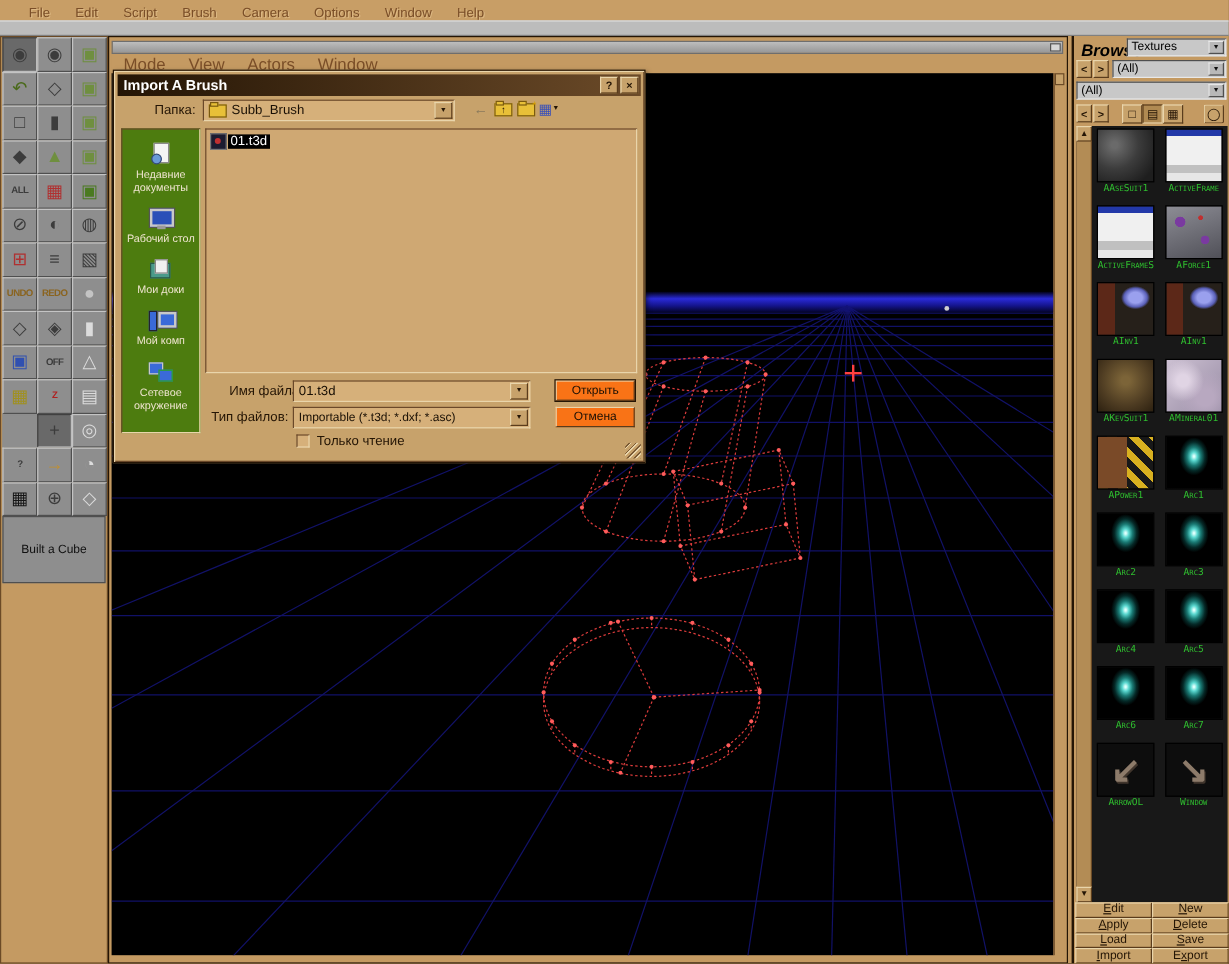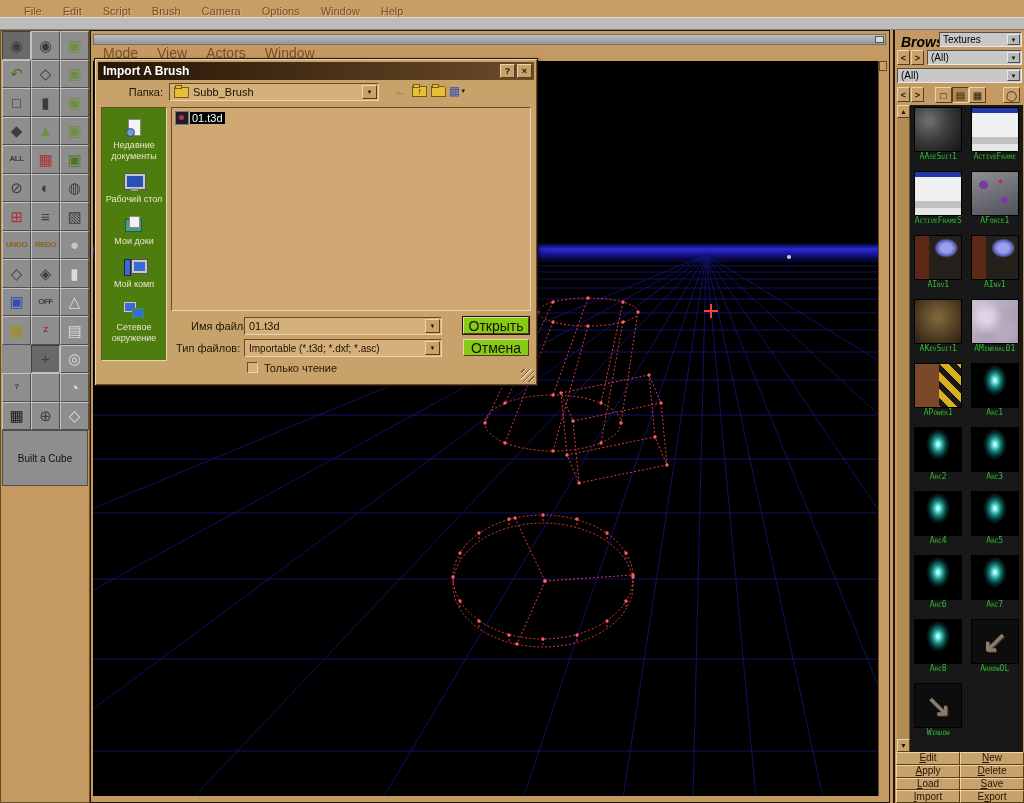--- a/index.html
+++ b/index.html
@@ -73,22 +73,22 @@
   .pic-comp::before{content:"";position:absolute;left:1px;top:1px;width:5px;height:15px;background:#3a6ad8;border:1px solid #223}
   .pic-comp::after{content:"";position:absolute;left:9px;top:2px;width:11px;height:9px;background:#3a6ad8;border:2px solid #c8c8c8;box-shadow:0 0 0 1px #555}
   .pic-net::before{content:"";position:absolute;left:1px;top:1px;width:10px;height:8px;background:#3a6ad8;border:1px solid #c8c8c8}
   .pic-net::after{content:"";position:absolute;right:1px;bottom:1px;width:10px;height:8px;background:#3a6ad8;border:1px solid #29a329}
   .file-list{position:absolute;left:76px;top:48px;right:6px;height:204px;background:#cfa873;
              border:1px solid;border-color:#6a4829 #e9d5ab #e9d5ab #6a4829;box-sizing:border-box;padding:2px}
   .file-item{display:inline-flex;align-items:center;margin:1px}
   .file-icon{width:12px;height:12px;background:#1c1c30;border:1px solid #777;position:relative;margin-right:1px;flex:none}
   .file-icon::after{content:"";position:absolute;left:3px;top:3px;width:5px;height:5px;border-radius:50%;background:#c03030}
   .file-name.selected{background:#000;color:#fff;font-size:11px;padding:0 2px}
-  .dlg-push{position:absolute;background:#84cc16;border:1px solid;border-color:#e9d5ab #5a3c1c #5a3c1c #e9d5ab;
-            font-size:14px;color:#1a1005;display:flex;align-items:center;justify-content:center;box-sizing:border-box}
+  .dlg-push{position:absolute;background:#f97316;border:1px solid;border-color:#e9d5ab #5a3c1c #5a3c1c #e9d5ab;
+            font-size:10px;color:#1a1005;display:flex;align-items:center;justify-content:center;box-sizing:border-box}
   .default-btn{outline:1px solid #241505}
   .cb{position:absolute;width:11px;height:11px;background:#d6b07a;border:1px solid;
       border-color:#6a4829 #e9d5ab #e9d5ab #6a4829;box-sizing:border-box}
   .grip{position:absolute;right:3px;bottom:3px;width:13px;height:13px;
         background:repeating-linear-gradient(135deg,transparent 0 2px,#7a5a34 2px 3px,#e9d5ab 3px 4px)}
   
   .browser{position:absolute;left:893px;top:30px;width:131px;height:773px;background:#c49a62;
            border-left:2px solid #241505;box-sizing:border-box}
   .b-title{position:absolute;left:6px;top:4px;font-style:italic;font-weight:bold;font-size:14px;color:#000}
   .scombo{background:#c8c8c8;border:1px solid;border-color:#4f4f4f #e8e8e8 #e8e8e8 #4f4f4f;height:15px;
@@ -593,24 +593,20 @@
         </div>
         <div class="tex-cell">
           <div class="tex-thumb k-arc"></div>
           <div class="tex-label">Arc6</div>
         </div>
         <div class="tex-cell">
           <div class="tex-thumb k-arc"></div>
           <div class="tex-label">Arc7</div>
         </div>
         <div class="tex-cell">
-          <div class="tex-thumb k-arc"></div>
-          <div class="tex-label">Arc8</div>
-        </div>
-        <div class="tex-cell">
           <div class="tex-thumb k-arrow-l">↙</div>
           <div class="tex-label">ArrowOL</div>
         </div>
         <div class="tex-cell">
           <div class="tex-thumb k-arrow-r">↘</div>
           <div class="tex-label">Window</div>
         </div>
       </div>
   </div>
   <div class="browser-buttons">

